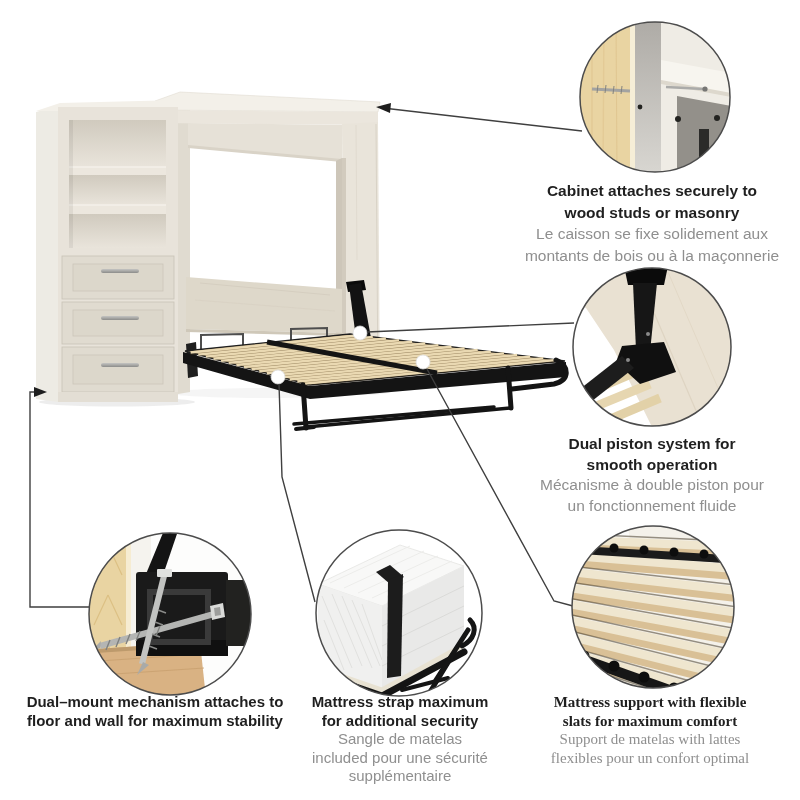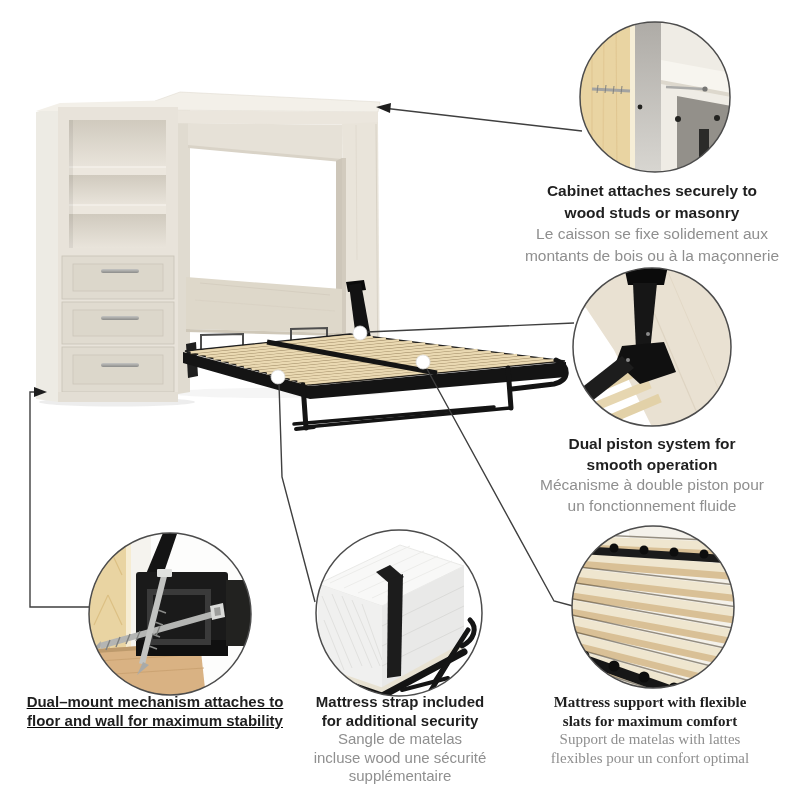--- a/index.html
+++ b/index.html
@@ -7,21 +7,21 @@
     width:800px;height:800px;position:relative;background:#ffffff;
     font-family:"Liberation Sans", sans-serif;overflow:hidden;
   }
   svg{position:absolute;left:0;top:0;}
   .callout{position:absolute;text-align:center;}
   .callout div{white-space:pre-line;}
   .callout .en{color:var(--text_dark,#1f1f1f);font-weight:700;}
   .callout .fr{color:var(--text_gray,#8f8f8f);font-weight:400;}
   .co-topright{left:502px;top:180px;width:300px;font-size:15.5px;line-height:21.5px;}
   .co-midright{left:502px;top:434px;width:300px;font-size:15.5px;line-height:20.5px;}
-  .co-bottomleft{left:5px;top:693px;width:300px;font-size:15px;line-height:18.6px;text-decoration:underline;}
+  .co-bottomleft{left:5px;top:693px;width:300px;font-size:15px;line-height:18.6px;}
   .co-bottommiddle{left:270px;top:693px;width:260px;font-size:15px;line-height:18.6px;}
   .co-bottomright{left:500px;top:693px;width:300px;font-size:15px;line-height:18.6px;font-family:Liberation Serif, serif;}
 </style>
 </head>
 <body>
 
 <svg width="800" height="800" viewBox="0 0 800 800">
   <defs>
     <linearGradient id="gIn" x1="0" y1="0" x2="0" y2="1">
       <stop offset="0" stop-color="#d0cabe"></stop>
@@ -371,24 +371,24 @@
   <div class="en">Dual piston system for
 smooth operation</div>
   <div class="fr">Mécanisme à double piston pour
 un fonctionnement fluide</div>
 </div>
 <div class="callout co-bottomleft">
   <div class="en">Dual–mount mechanism attaches to
 floor and wall for maximum stability</div>
 </div>
 <div class="callout co-bottommiddle">
-  <div class="en">Mattress strap included
+  <div class="en">Mattress strap maximum
 for additional security</div>
   <div class="fr">Sangle de matelas
-incluse wood une sécurité
+included pour une sécurité
 supplémentaire</div>
 </div>
 <div class="callout co-bottomright">
   <div class="en">Mattress support with flexible
 slats for maximum comfort</div>
   <div class="fr">Support de matelas with lattes
 flexibles pour un confort optimal</div>
 </div>
 
 </body></html>

